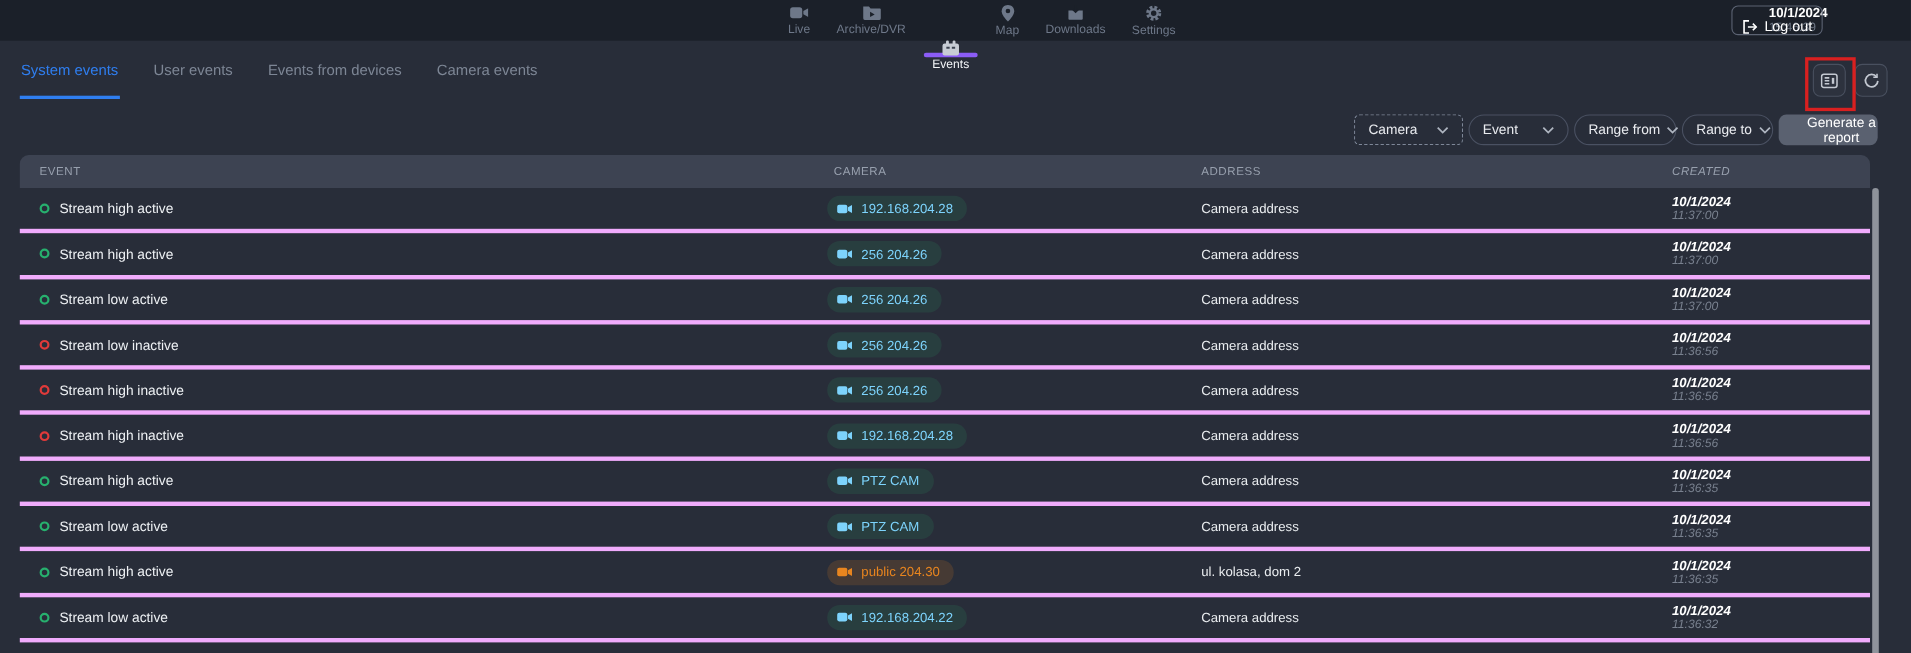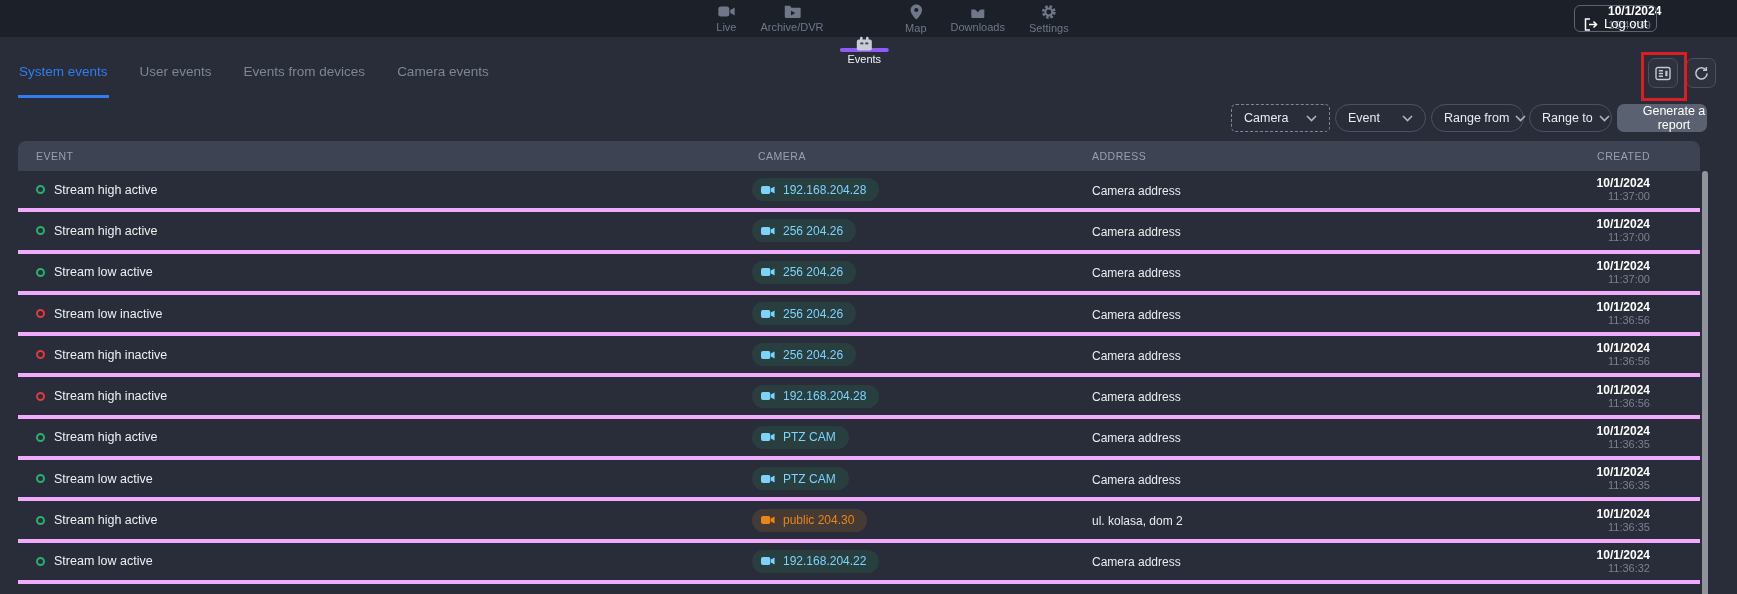--- a/index.html
+++ b/index.html
@@ -24,21 +24,21 @@
   .clock { position:absolute; left:1608px; top:4px; line-height:1.25; }
   .clock-date { font-size:12px; font-weight:bold; color:#ffffff; }
   .clock-time { font-size:11px; color:#6f7887; }
 
   .logout-btn { position:absolute; left:1574px; top:5px; height:27px; padding:0 9px;
                 border:1px solid #5c6373; border-radius:6px; background:transparent;
                 display:flex; align-items:flex-end; gap:6px; color:#ffffff; font-size:13px; cursor:pointer; }
 
   
   .tabs { position:absolute; top:37px; left:18px; display:flex; gap:30px; }
-  .tab { font-size:13.5px; color:#7d8695; padding:27px 1px 16px; border-bottom:3px solid transparent; cursor:pointer; white-space:nowrap; }
+  .tab { font-size:13.5px; color:#7d8695; padding:19px 1px 16px; border-bottom:3px solid transparent; cursor:pointer; white-space:nowrap; }
   .tab.active { color:#2f7ef0; border-bottom-color:#2f7ef0; }
 
   
   .icon-btns { position:absolute; left:1648px; top:58px; display:flex; gap:8px; }
   .icon-btn { width:30px; height:30px; border:1px solid #49505f; background:#2d323e; border-radius:7px;
               display:flex; align-items:center; justify-content:center; color:#c3c8d1; cursor:pointer; }
   .annotation-box { position:absolute; left:1641px; top:52px; width:46px; height:49px;
                     border:3px solid #d92020; pointer-events:none; z-index:5; }
 
   
@@ -54,21 +54,21 @@
                   font-size:12.5px; font-family:inherit; cursor:pointer;padding-left:24px; }
 
   
   .events-table { position:absolute; left:18px; top:141px; width:1682px; }
   .thead { display:flex; align-items:center; height:30px; background:#3d4352; border-radius:8px 8px 0 0;
            font-size:10.5px; letter-spacing:.5px; color:#98a0ae; }
   .trow { display:flex; align-items:center; height:41.3px; border-bottom:4px solid #f0abfc; cursor:default; }
   .col-event { width:734px; padding-left:18px; display:flex; align-items:center; gap:9px; }
   .col-camera { width:340px; }
   .col-address { flex:1; }
-  .col-created { width:180px; text-align:right; padding-right:50px; }
+  .col-created { width:180px; padding-right:50px;font-style:italic; }
   .thead .col-camera span { margin-left:6px; }
 
   .ring { width:9px; height:9px; border-radius:50%; border:2px solid #27b06e; flex:0 0 auto; }
   .ring-inactive { border-color:#e03a3a; }
   .evt-text { font-size:12.5px; color:#eef1f4; }
 
   .badge { display:inline-flex; align-items:center; gap:8px; height:23px; padding:0 13px 0 9px;
            border-radius:12px; font-size:12px; cursor:pointer; }
   .badge-green { background:rgba(47,176,112,.13); color:#7dd3fc; }
   .badge-orange { background:rgba(232,133,31,.16); color:#e8851f;text-align:center; }

